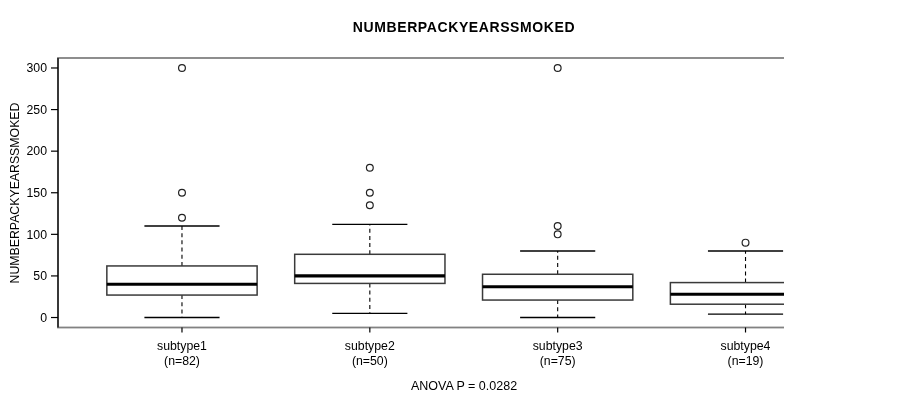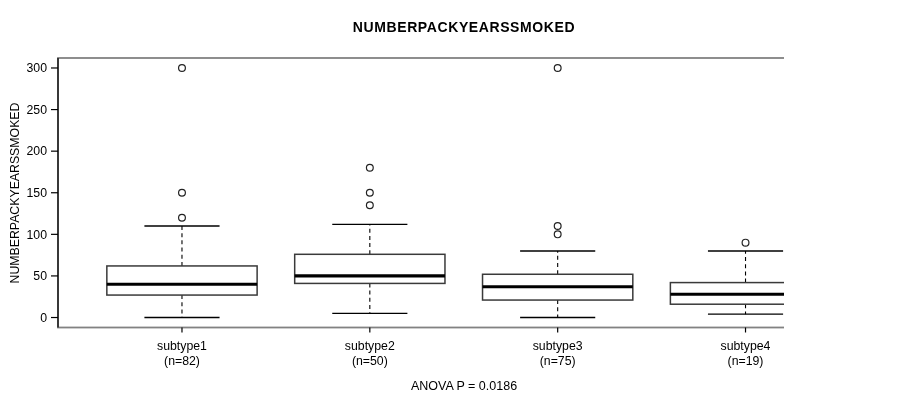--- a/index.html
+++ b/index.html
@@ -84,14 +84,14 @@
       <line x1="745.5208333333334" y1="304.2098765432099" x2="745.5208333333334" y2="314.19135802469134" stroke="#000000" stroke-width="1.1" stroke-dasharray="4 3.2"></line>
       <line x1="707.9513888888889" y1="250.9753086419753" x2="783.0902777777778" y2="250.9753086419753" stroke="#000000" stroke-width="1.3"></line>
       <line x1="707.9513888888889" y1="314.19135802469134" x2="783.0902777777778" y2="314.19135802469134" stroke="#000000" stroke-width="1.3"></line>
       <rect x="670.3819444444445" y="282.58333333333337" width="150.27777777777777" height="21.626543209876502" fill="#ffffff" stroke="#3a3a3a" stroke-width="1.5"></rect>
       <line x1="670.3819444444445" y1="294.2283950617284" x2="820.6597222222223" y2="294.2283950617284" stroke="#000000" stroke-width="3.2"></line>
       <circle cx="745.5208333333334" cy="242.65740740740742" r="3.4" fill="none" stroke="#222222" stroke-width="1.2"></circle>
       <line x1="745.5208333333334" y1="327.5" x2="745.5208333333334" y2="332.5" stroke="#000000" stroke-width="1.2"></line>
       <text x="745.5208333333334" y="350" text-anchor="middle" font-size="12.3">subtype4</text>
       <text x="745.5208333333334" y="364.5" text-anchor="middle" font-size="12.3">(n=19)</text>
     </svg>
-  <div class="footer">ANOVA P = 0.0186</div>
+  <div class="footer">ANOVA P = 0.0282</div>
 </div>
 
 </body></html>

